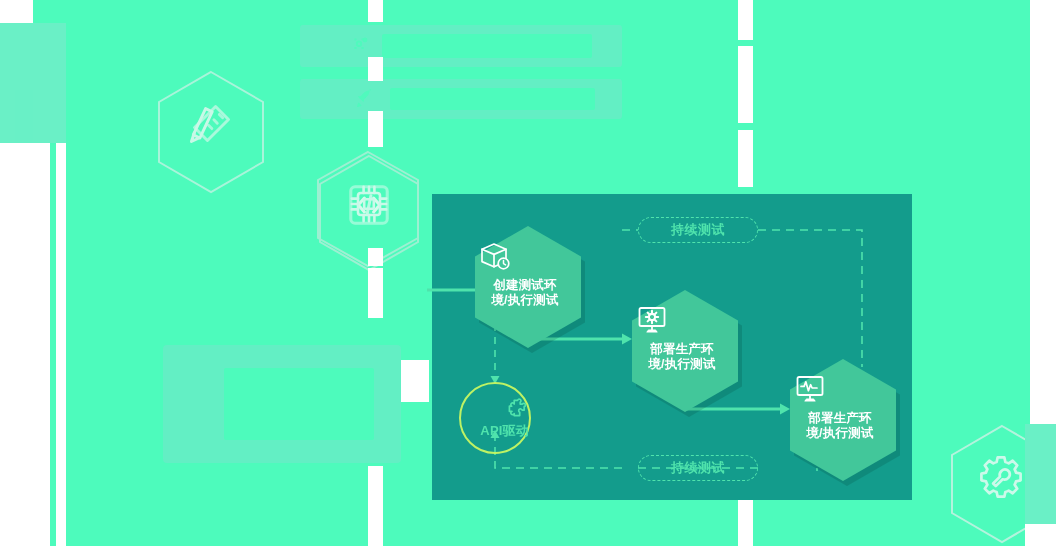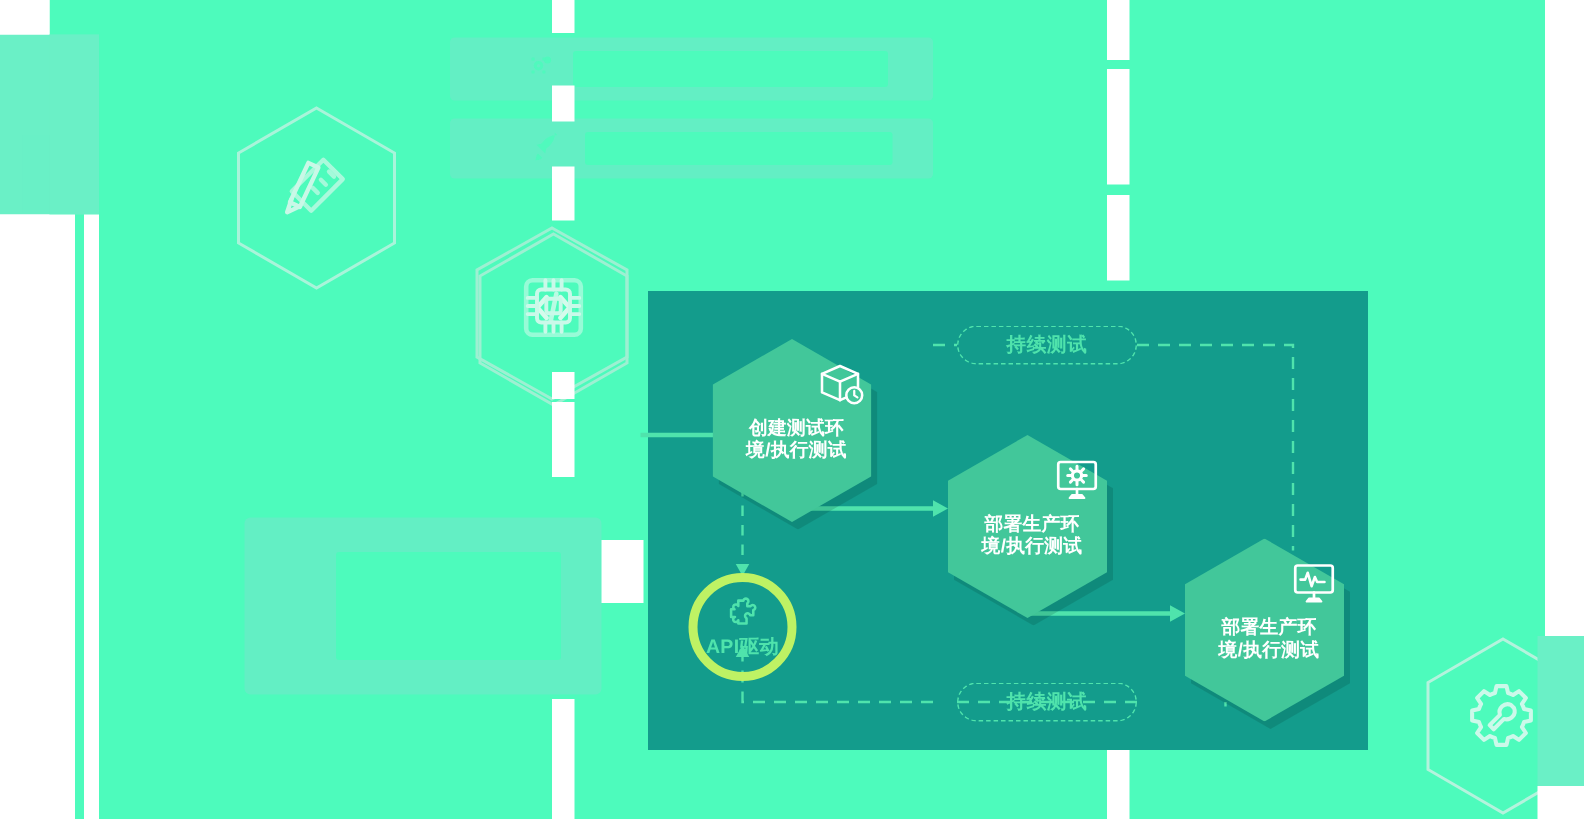--- a/index.html
+++ b/index.html
@@ -75,21 +75,21 @@
   .node .hexshadow{
     position:absolute;inset:0;
     background:rgba(0,60,52,.18);
     -webkit-clip-path:polygon(50% 0,100% 25%,100% 75%,50% 100%,0 75%,0 25%);
     clip-path:polygon(50% 0,100% 25%,100% 75%,50% 100%,0 75%,0 25%);
     transform:translate(4px,5px);
   }
   .node .nodeinner{
     position:absolute;inset:0;
     display:flex;flex-direction:column;
-    align-items:flex-end;justify-content:flex-start;
+    align-items:flex-start;justify-content:flex-start;
     padding-top:14px;
     box-sizing:border-box;
   }
   .node .nodeicon{
     width:40px;height:34px;
     display:flex;align-items:center;justify-content:center;
   }
   .node .nodelabel{
     margin-top:4px;
     color:#ffffff;
@@ -98,25 +98,25 @@
     font-weight:bold;
     text-align:center;
     letter-spacing:.2px;
     width:100px;
   }
 
   
   .apic{
     position:absolute;
     width:72px;height:72px;
-    border:6px solid #bef264;
+    border:2px solid #bef264;
     border-radius:50%;
     box-sizing:border-box;
     display:flex;flex-direction:column;
-    align-items:center;justify-content:center;
+    align-items:flex-end;justify-content:center;
   }
   .apic .apiicon{width:24px;height:24px;margin-bottom:1px;}
   .apic .apilabel{
     color:#4fe3ac;font-size:13px;font-weight:bold;letter-spacing:.2px;
   }
 
   
   .pill{
     position:absolute;
     height:26px;

